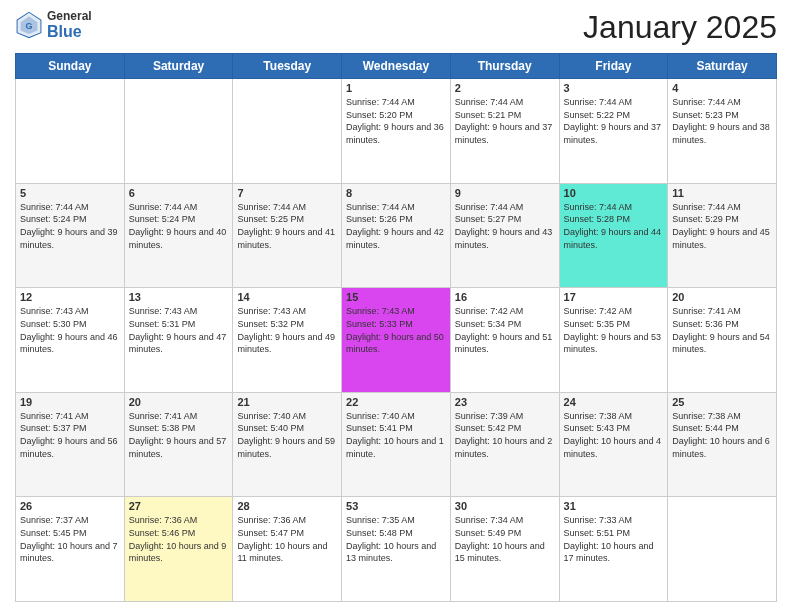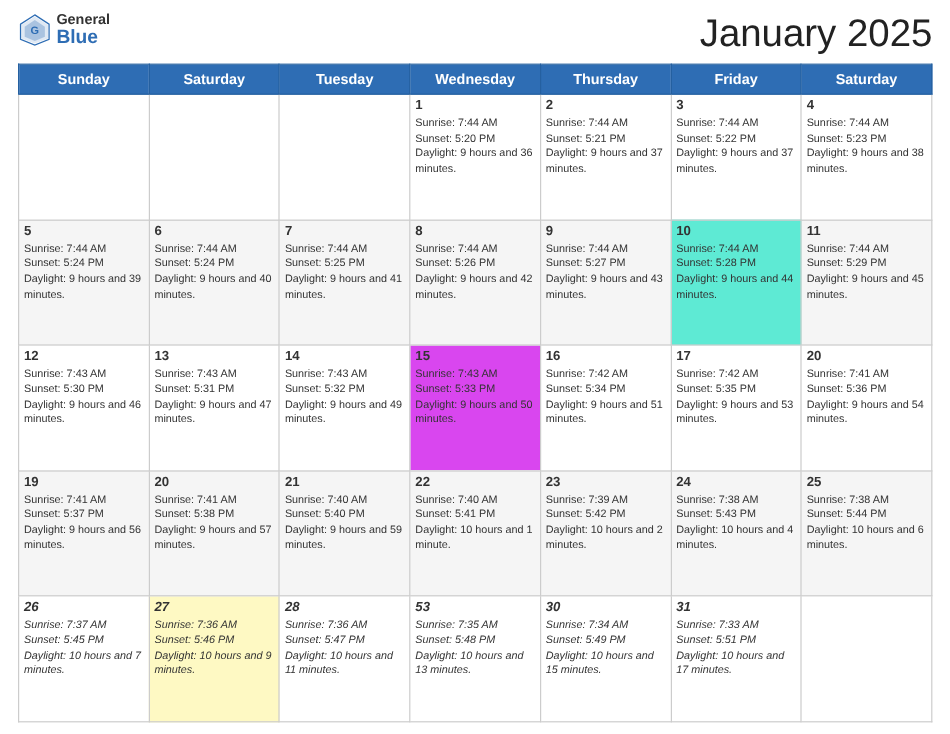--- a/index.html
+++ b/index.html
@@ -285,21 +285,21 @@
 Sunset: 5:43 PM
 Daylight: 10 hours and 4 minutes.</div>
           </td>
           <td style="background: rgb(245, 245, 245);">
             <span class="day-num">25</span>
             <div class="cell-text">Sunrise: 7:38 AM
 Sunset: 5:44 PM
 Daylight: 10 hours and 6 minutes.</div>
           </td>
         </tr>
-        <tr style="background: rgb(255, 255, 255); font-style: italic;">
+        <tr style="background: rgb(255, 255, 255);">
           <td style="background: rgb(255, 255, 255);">
             <span class="day-num">26</span>
             <div class="cell-text">Sunrise: 7:37 AM
 Sunset: 5:45 PM
 Daylight: 10 hours and 7 minutes.</div>
           </td>
           <td style="background: #fef9c3;">
             <span class="day-num">27</span>
             <div class="cell-text">Sunrise: 7:36 AM
 Sunset: 5:46 PM

